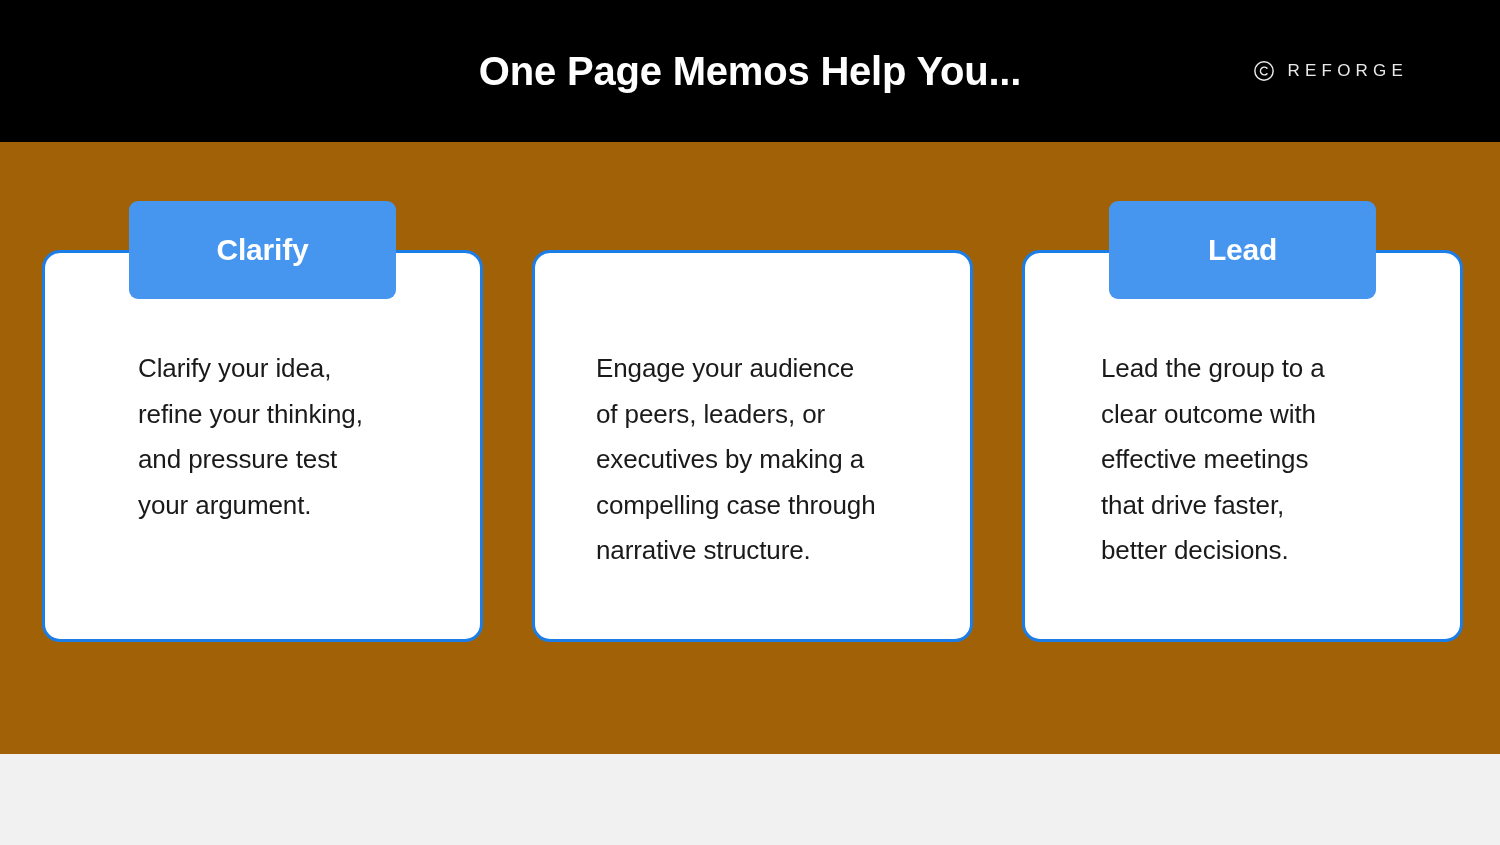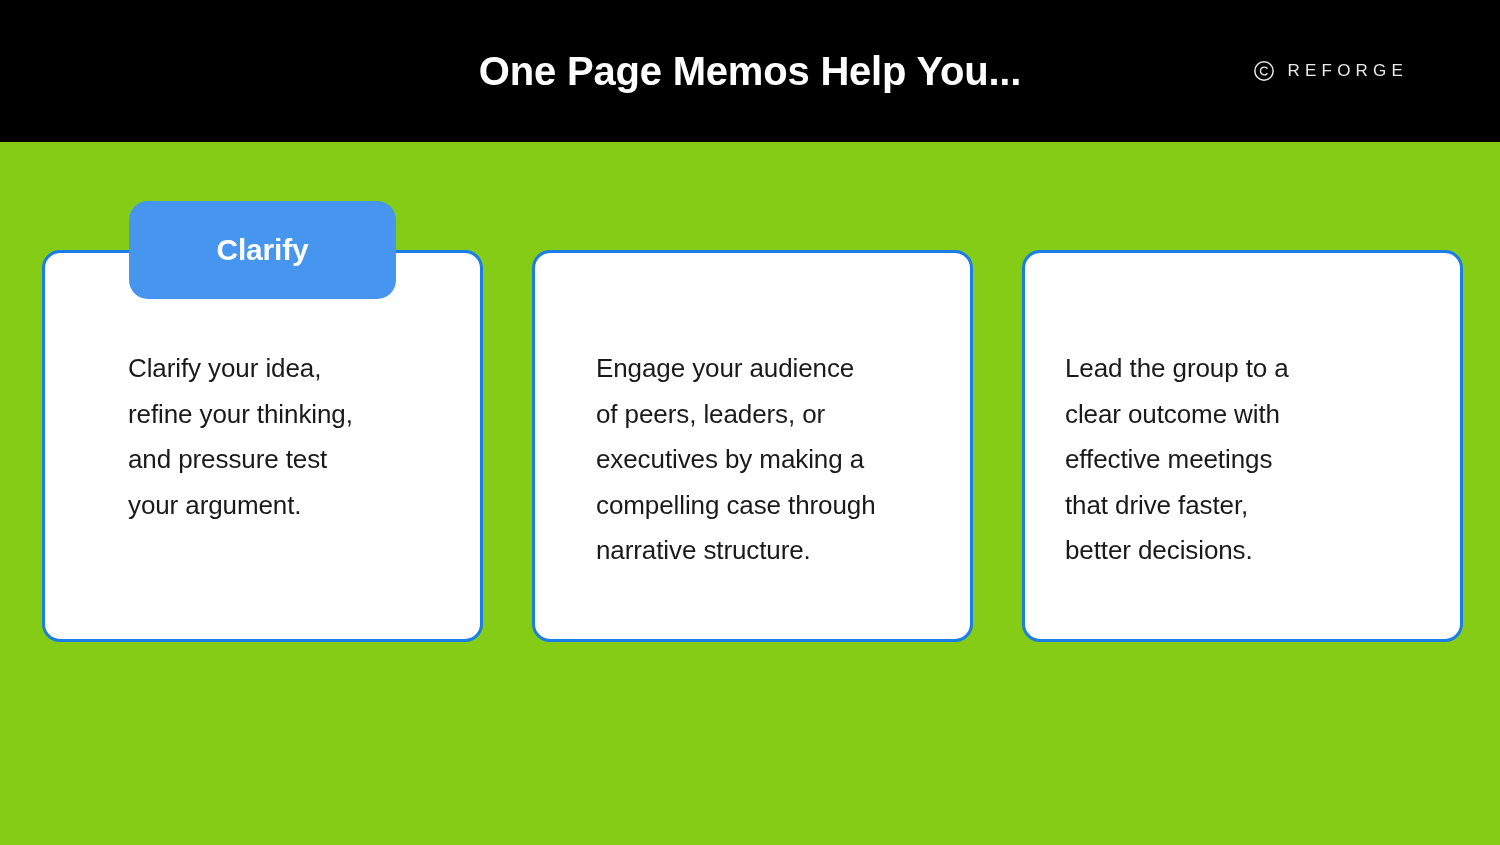--- a/index.html
+++ b/index.html
@@ -11,22 +11,22 @@
     width: 1500px;
     height: 845px;
     background: #f1f1f1;
     font-family: "Liberation Sans", sans-serif;
     overflow: hidden;
   }
 
   .slide {
     position: relative;
     width: 1500px;
-    height: 845px;
-    background: #84cc16;
+    height: 754px;
+    background: #a16207;
   }
 
   
   .header {
     position: absolute;
     left: 0;
     top: 0;
     width: 1500px;
     height: 142px;
     background: #000000;
@@ -100,21 +100,21 @@
   }
 
   .card-tab {
     position: absolute;
     top: -49px;
     left: 87px;
     width: 267px;
     height: 98px;
     box-sizing: border-box;
     background: #4695ef;
-    border-radius: 19px;
+    border-radius: 9px;
     display: flex;
     align-items: center;
     justify-content: center;
   }
   .card-tab-label {
     color: #ffffff;
     font-size: 30px;
     font-weight: bold;
     letter-spacing: -0.2px;
     white-space: nowrap;
@@ -132,23 +132,23 @@
   .card-text {
     color: #1a1a1a;
     font-size: 26px;
     line-height: 45.5px;
     font-weight: normal;
     letter-spacing: -0.1px;
     white-space: pre-line;
   }
 
   
-  .card-wrap.c0 .card-body { padding-left: 86px; padding-right: 24px; }
+  .card-wrap.c0 .card-body { padding-left: 86px; padding-right: 24px; margin-left: 10px; }
   .card-wrap.c1 .card-body { padding-left: 64px; padding-right: 14px; }
-  .card-wrap.c2 .card-body { padding-left: 43px; padding-right: 14px; }
+  .card-wrap.c2 .card-body { padding-left: 79px; padding-right: 14px; }
 </style>
 </head>
 <body>
 
 <div class="slide">
 
   <div class="header">
     <div class="header-title">One Page Memos Help You...</div>
 
     <div class="brand">
@@ -190,16 +190,19 @@
 
     <div class="card-wrap c2">
       <div class="card-box"></div>
       <div class="card-body">
         <div class="card-text">Lead the group to a
 clear outcome with
 effective meetings
 that drive faster,
 better decisions.</div>
       </div>
+      <div class="card-tab">
+        <span class="card-tab-label">Lead</span>
+      </div>
     </div>
 
   </div>
 </div>
 
 </body></html>

